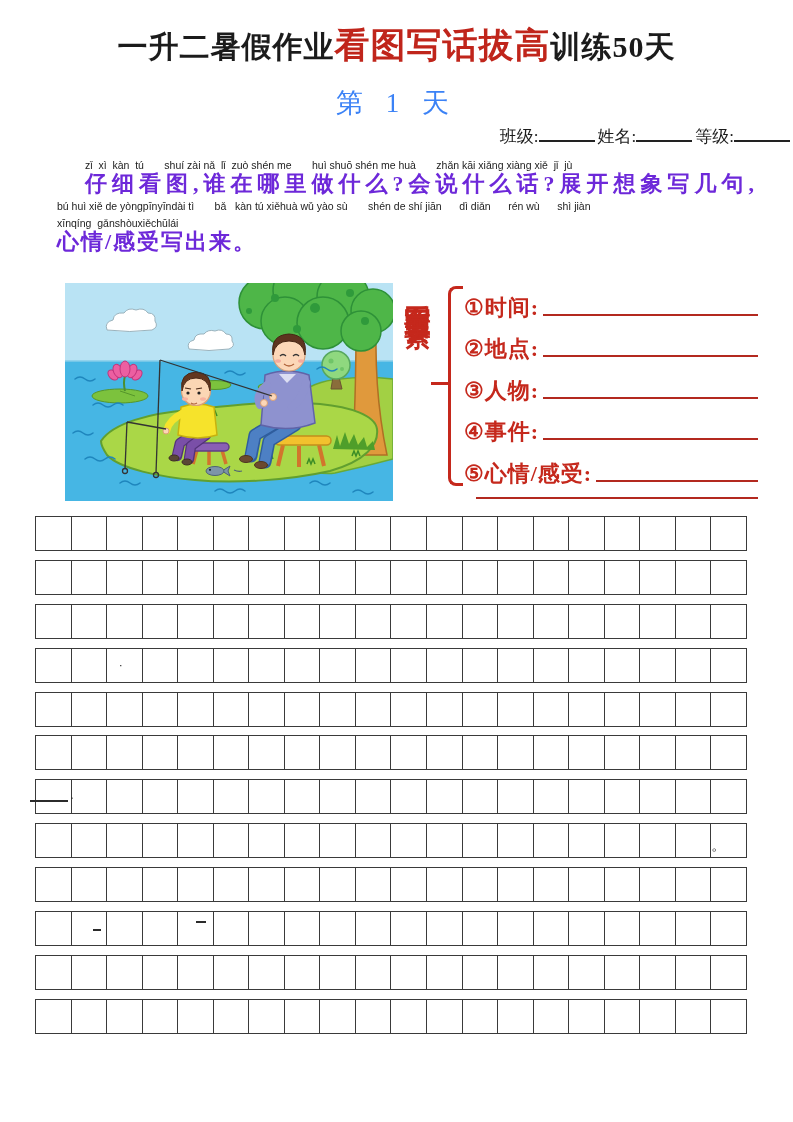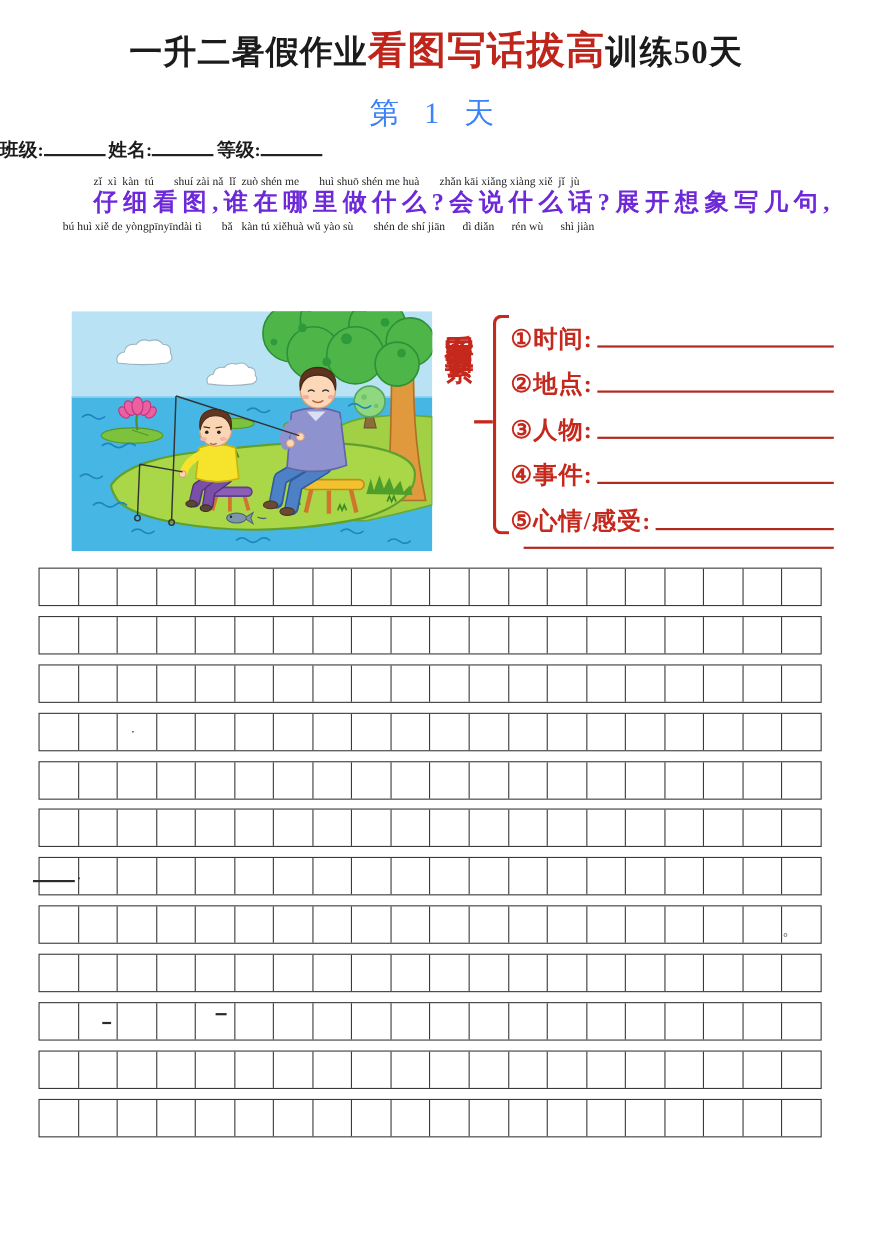--- a/index.html
+++ b/index.html
@@ -14,32 +14,32 @@
     text-align:center; font-size:30px; font-weight:700; letter-spacing:1px;
     color:#1b1b1b; line-height:40px;
   }
   .title .red { color:#c0251b; font-size:35px; }
   .day-title {
     position:absolute; top:85px; left:0; width:100%;
     text-align:center; font-size:27px; font-weight:400; letter-spacing:8px; color:#3b82f6;
   }
   .cng-line {
     position:absolute; top:125px; left:0; width:100%;
-    text-align:left; font-size:17px; font-weight:700; color:#1b1b1b;
+    text-align:right; font-size:17px; font-weight:400; color:#1b1b1b;
   }
   .cng-line .blank {
     display:inline-block; width:56px; height:14px;
     border-bottom:2px solid #222; margin-right:3px;
   }
   
   .instructions { position:absolute; top:159px; left:57px; width:706px; }
   .instr-line { margin-bottom:4px; }
   .instr-line.l1 { padding-left:28px; }
   .pinyin {
-    font-family:Liberation Serif, serif;
+    font-family:Liberation Sans, sans-serif;
     font-size:10.5px; line-height:13px; color:#222; white-space:pre;
   }
   .hanzi {
     font-size:22px; font-weight:700; line-height:24px; color:#6d28d9;
   }
   .hanzi.s1 { letter-spacing:5px; }
   .hanzi.s2 { letter-spacing:3.5px; }
   .hanzi.s3 { letter-spacing:2px; }
   
   .scene { position:absolute; top:283px; left:65px; width:328px; height:218px; }
@@ -91,20 +91,24 @@
     <span>班级:</span><span class="blank"></span><span>姓名:</span><span class="blank"></span><span>等级:</span><span class="blank"></span>
   </div>
 
   <div class="instructions">
     <div class="instr-line l1">
       <div class="pinyin">zǐ  xì  kàn  tú       shuí zài nǎ  lǐ  zuò shén me       huì shuō shén me huà       zhǎn kāi xiǎng xiàng xiě  jǐ  jù</div>
       <div class="hanzi s1">仔细看图,谁在哪里做什么?会说什么话?展开想象写几句,</div>
     </div>
     <div class="instr-line">
       <div class="pinyin">bú huì xiě de yòngpīnyīndài tì       bǎ   kàn tú xiěhuà wǔ yào sù       shén de shí jiān      dì diǎn      rén wù      shì jiàn</div>
+    </div>
+    <div class="instr-line">
+      <div class="pinyin">xīnqíng  gǎnshòuxiěchūlái</div>
+      <div class="hanzi s3">心情/感受写出来。</div>
     </div>
   </div>
 
   <div class="scene">
     <svg viewBox="0 0 328 218" width="328" height="218">
 
       <rect x="0" y="0" width="328" height="218" fill="#b9e3f4"></rect>
 
       <g fill="#ffffff" stroke="#9bb3bd" stroke-width="1">
         <path d="M42,47 q-3,-8 6,-10 q1,-8 11,-7 q4,-6 12,-3 q8,-3 12,3 q8,0 7,8 q4,6 -3,9 q-22,3 -45,0 z"></path>

